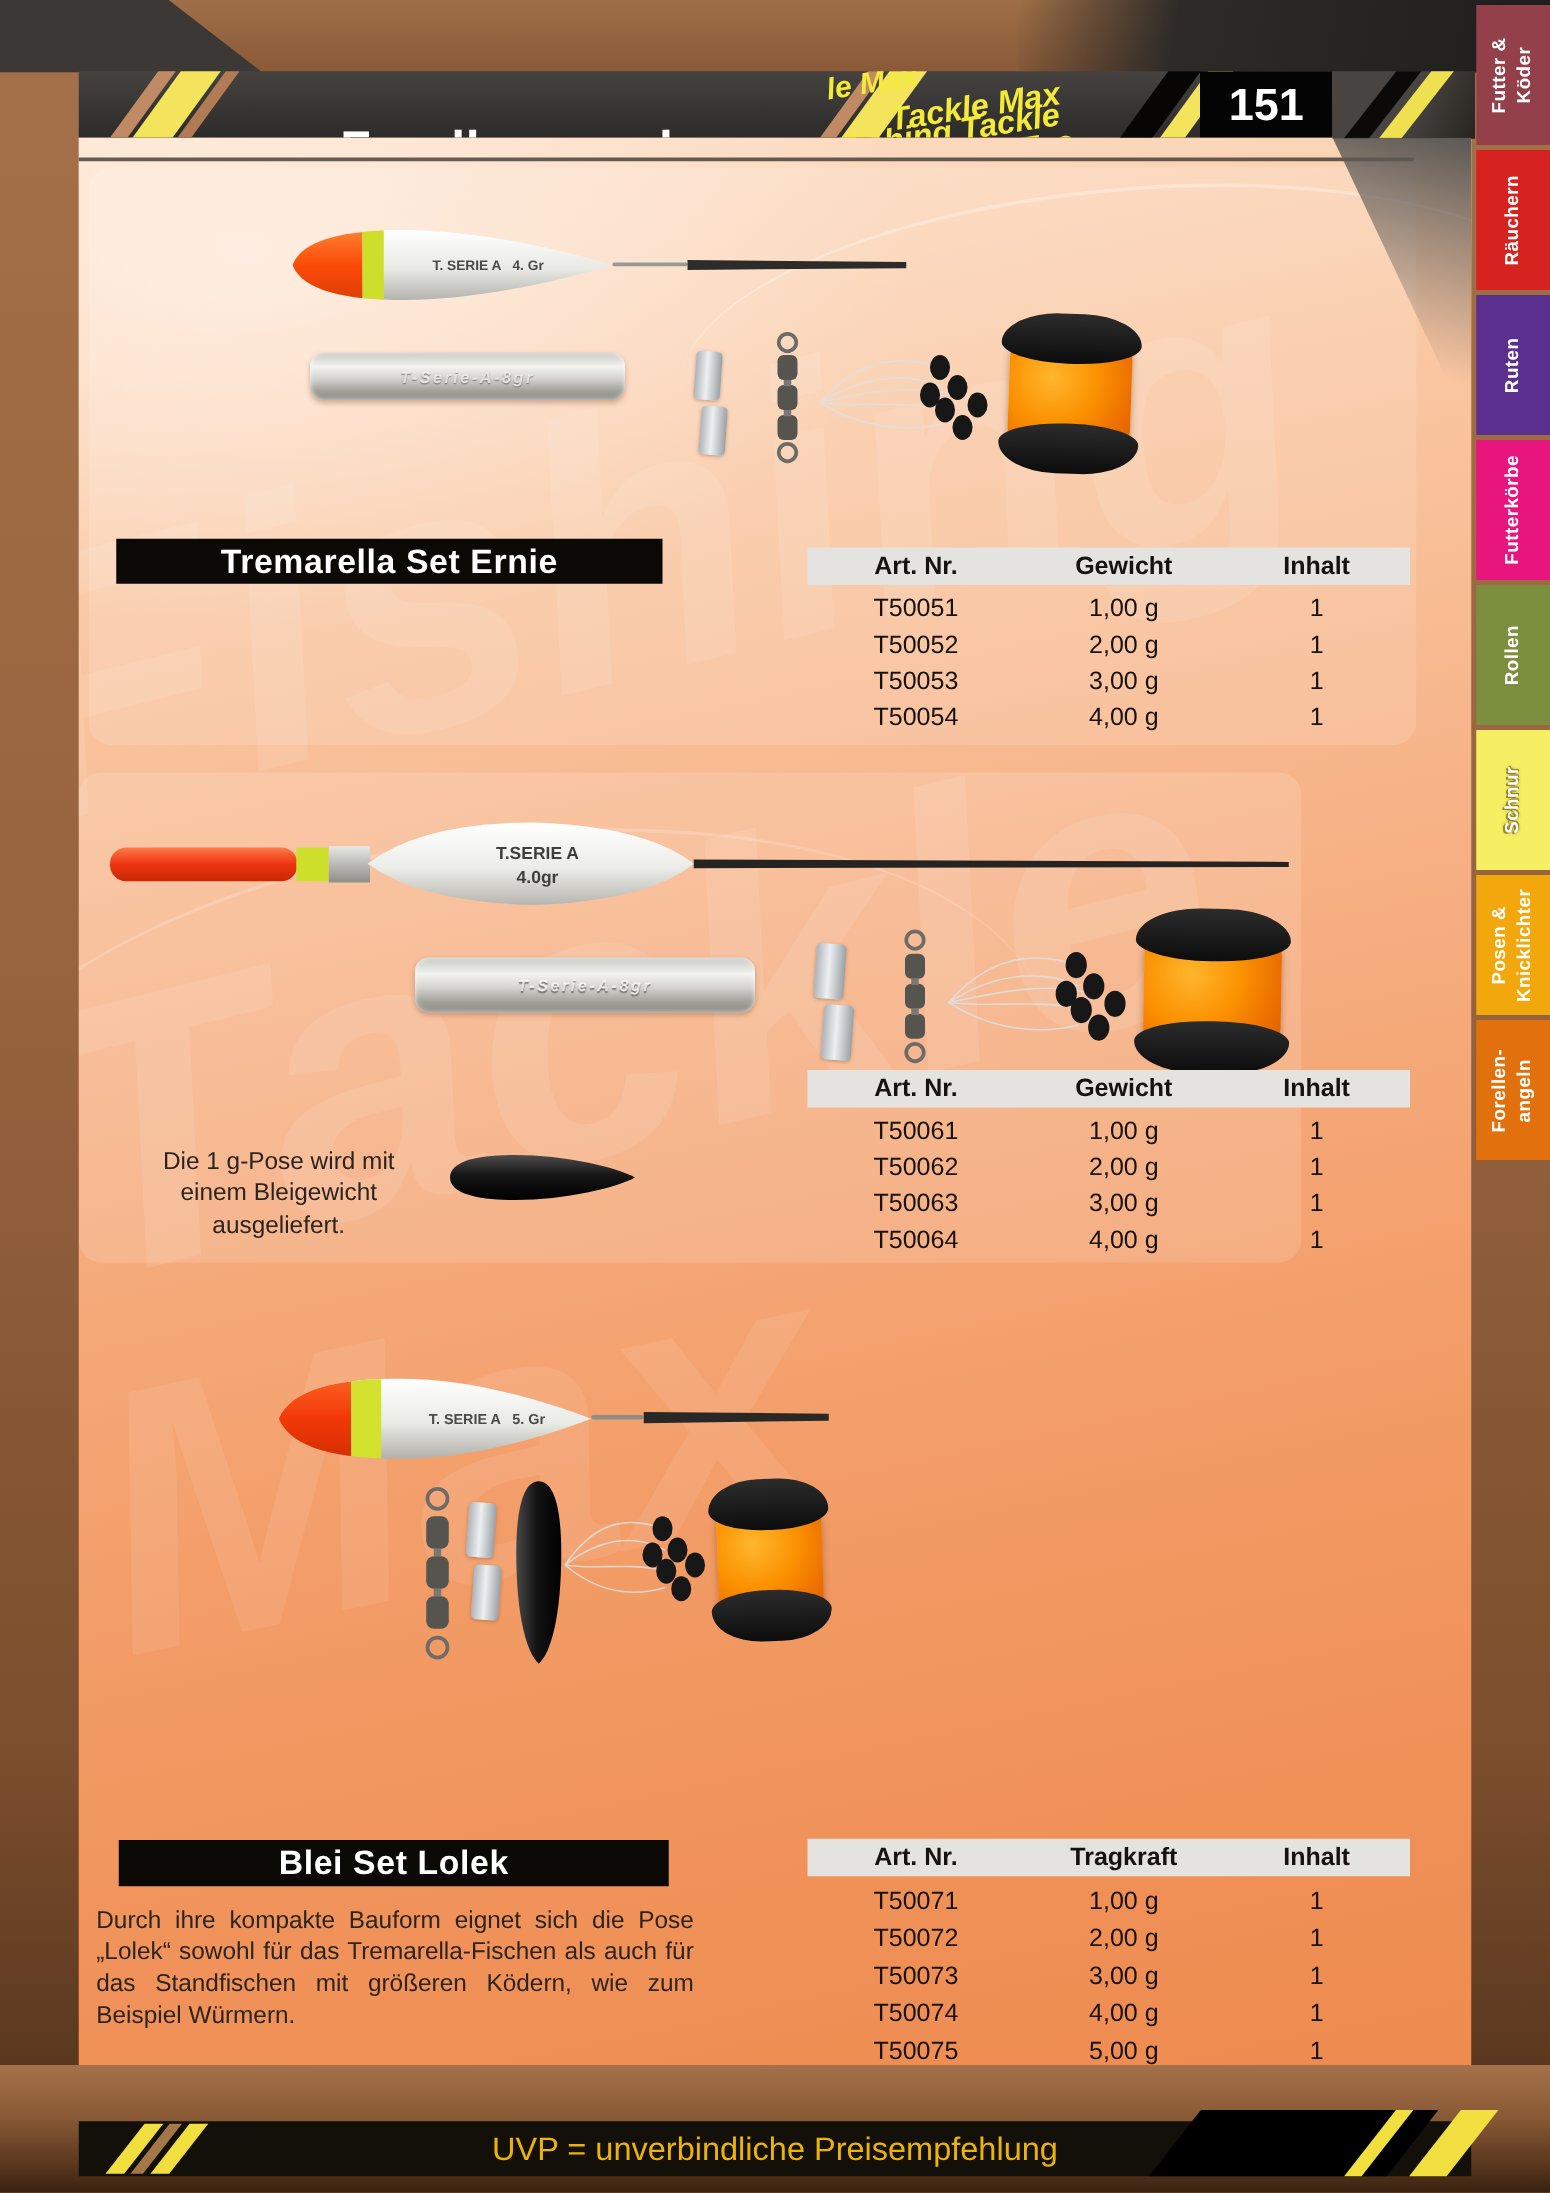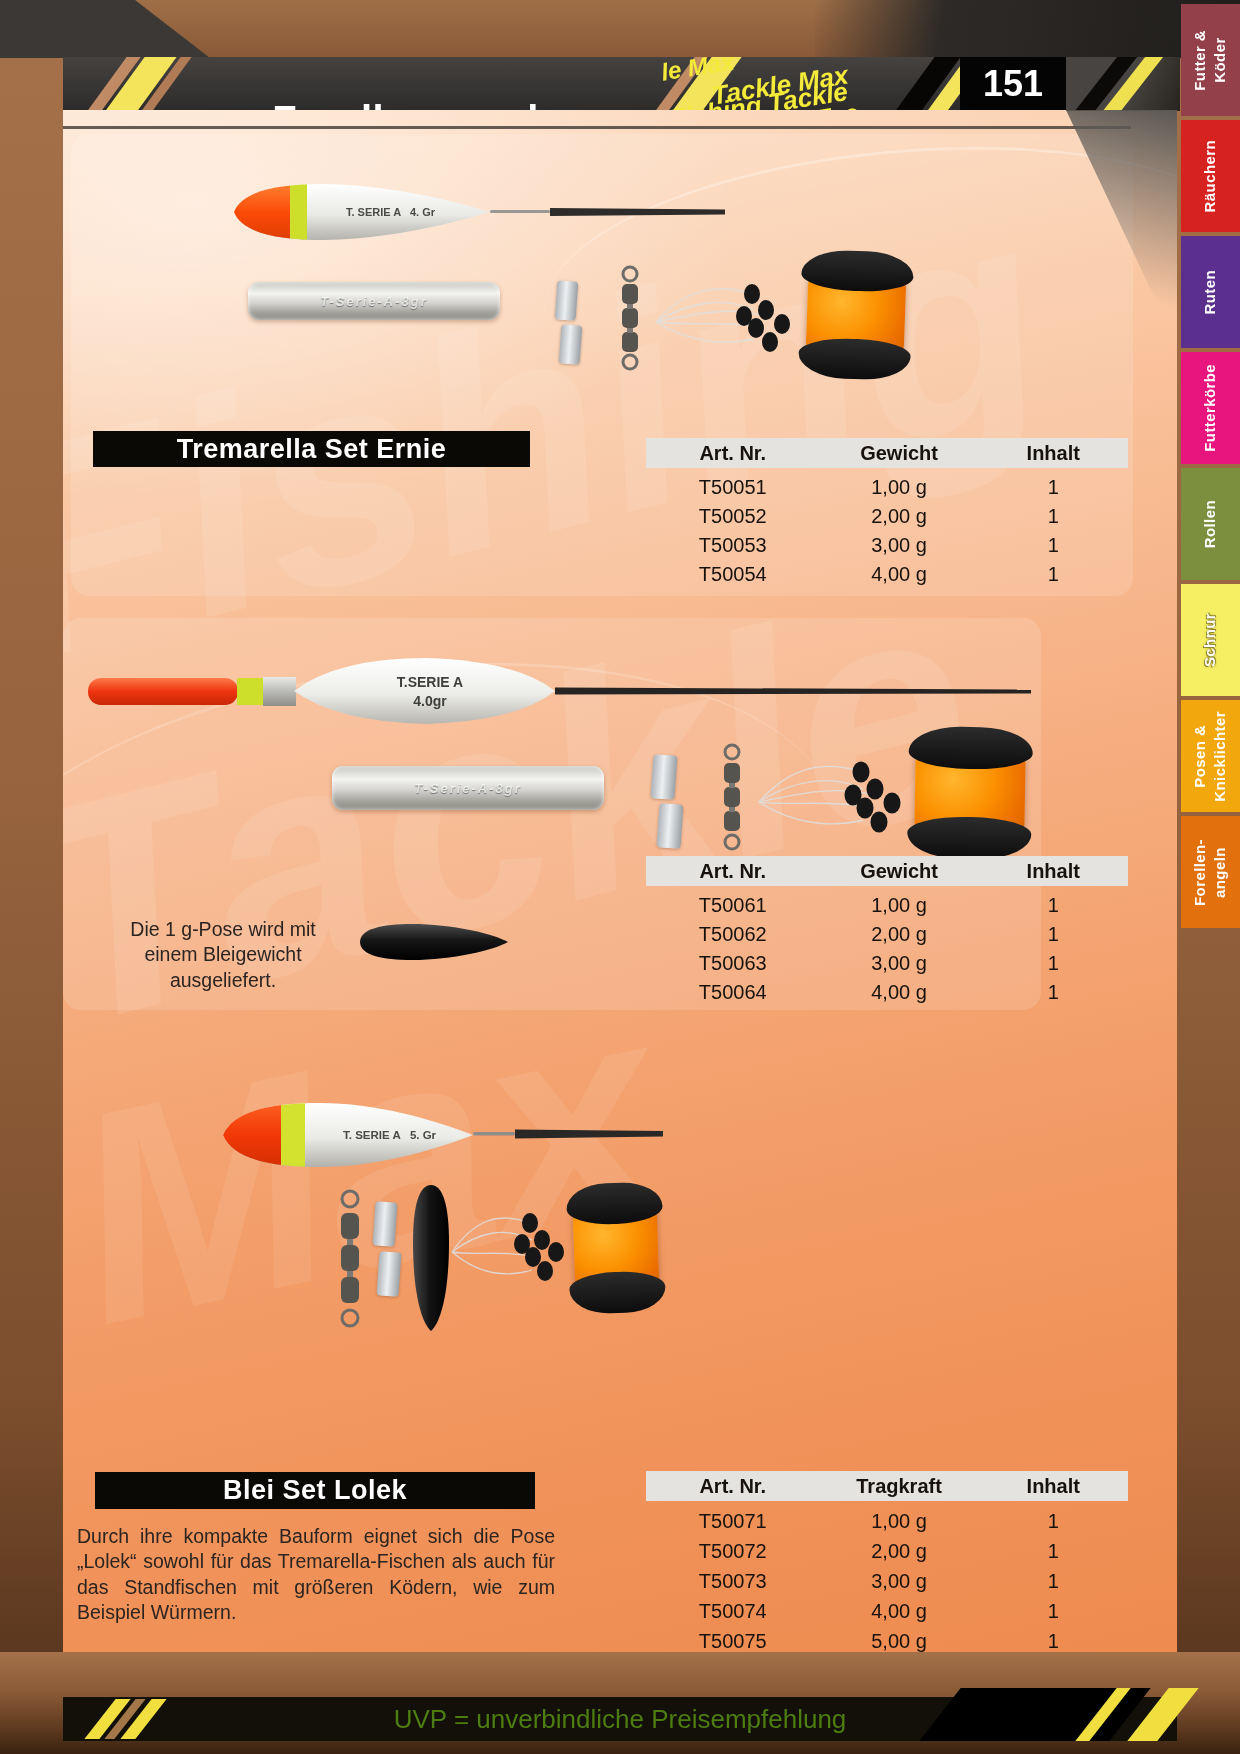--- a/index.html
+++ b/index.html
@@ -113,21 +113,21 @@
   .sq .capT{top:-4%;border-radius:48% 48% 55% 55%/70% 70% 45% 45%;}
   .sq .capB{bottom:-4%;border-radius:55% 55% 48% 48%/45% 45% 70% 70%;}
   .sq1{left:800px;top:256px;width:112px;height:118px;transform:rotate(2deg);}
   .sq2{left:908px;top:732px;width:124px;height:122px;transform:rotate(1deg);}
   .sq3{left:568px;top:1188px;width:96px;height:120px;transform:rotate(-2deg);}
   
   .bottom-strip{position:absolute;left:0;top:1652px;width:1240px;height:102px;
         background:linear-gradient(180deg,#a4714a 0%,#8a5a36 40%,#5e3a20 75%,#39220f 100%);}
   .footer-bar{position:absolute;left:63px;top:1697px;width:1114px;height:44px;background:#121008;
         display:flex;align-items:center;justify-content:center;}
-  .footer-bar span{color:#4d7c0f;font-size:26px;}
+  .footer-bar span{color:#eab308;font-size:26px;}
   .fy{position:absolute;transform:skewX(-38deg);background:#f0df3e;}
   .fy1{left:100px;top:1699px;width:15px;height:40px;}
   .fy2{left:136px;top:1699px;width:15px;height:40px;}
   .ft1{left:120px;top:1699px;width:10px;height:40px;background:#a47748;position:absolute;transform:skewX(-38deg);}
   .fwedge{position:absolute;left:940px;top:1688px;width:190px;height:53px;background:#000;transform:skewX(-38deg);}
   .fwy{left:1096px;top:1688px;width:14px;height:53px;position:absolute;background:#f0df3e;transform:skewX(-38deg);}
   .fwy2{left:1148px;top:1688px;width:30px;height:53px;position:absolute;background:#f0df3e;transform:skewX(-38deg);}
 </style>
 </head>
 <body>

